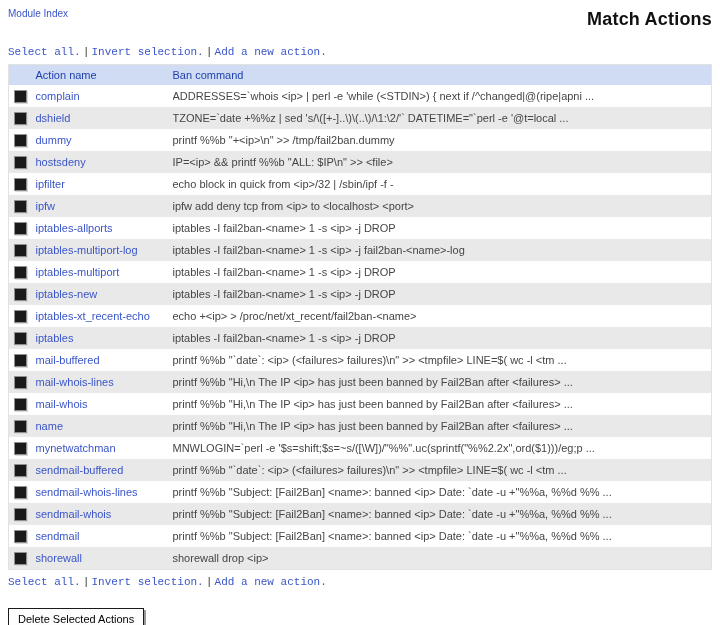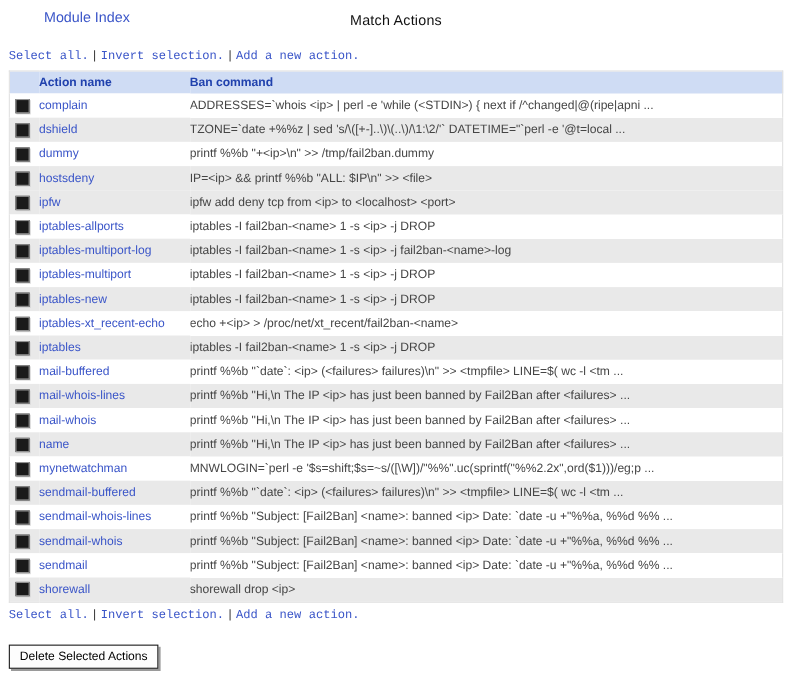--- a/index.html
+++ b/index.html
@@ -6,37 +6,37 @@
   html, body { width: 720px; }
   body {
     font-family: "Liberation Sans", "DejaVu Sans", sans-serif;
     background: #ffffff;
     color: #1a1a1a;
     padding: 6px 8px;
   }
   .topbar { position: relative; height: 34px; }
   .module-index {
     position: absolute; left: 0; top: 2px;
-    font-size: 13px; color: #3a55c8; text-decoration: none; cursor: pointer; margin-left: 32px;
+    font-size: 10px; color: #3a55c8; text-decoration: none; cursor: pointer;
   }
   .page-title {
-    text-align: center; font-size: 13px; font-weight: 400;
+    text-align: right; font-size: 18px; font-weight: 700;
     color: #111; line-height: 26px; letter-spacing: 0.2px;
   }
   .links-row { font-size: 11px; color: #222; margin: 5px 0 6px 0; }
   .links-row a { color: #3a55c8; text-decoration: none; cursor: pointer; font-family: Liberation Mono, monospace; }
   .links-row .sep { color: #333; margin: 0 4px; }
   table.actions {
     width: 704px; border-collapse: collapse; table-layout: fixed;
     border: 1px solid #e2e2e2;
   }
   col.c-cb { width: 27px; }
   col.c-name { width: 137px; }
   thead th {
-    background: #cfdcf4; color: #2041ad; font-weight: bold;
+    background: #cfdcf4; color: #2041ad; font-weight: normal;
     font-size: 11px; text-align: left; padding: 4px 0 4px 0;
   }
   thead th.cb-head { padding-left: 5px; }
   tbody tr { background: #ffffff; border-radius: 10px; }
   tbody tr.alt { background: #e9e9e9; padding-left: 22px; }
   td { padding: 0; height: 22px; vertical-align: middle; font-size: 11px; }
   td.cb-cell { padding-left: 5px; }
   .checkbox {
     display: inline-block; width: 13px; height: 13px;
     background: #1a1a1a; border: 1px solid #919191;
@@ -98,20 +98,25 @@
       <tr>
     <td class="cb-cell"><span class="checkbox"></span></td>
     <td class="name-cell"><a>dummy</a></td>
     <td class="cmd-cell">printf %%b "+&lt;ip&gt;\n" &gt;&gt; /tmp/fail2ban.dummy</td>
   </tr>
       <tr class="alt">
     <td class="cb-cell"><span class="checkbox"></span></td>
     <td class="name-cell"><a>hostsdeny</a></td>
     <td class="cmd-cell">IP=&lt;ip&gt; &amp;&amp; printf %%b "ALL: $IP\n" &gt;&gt; &lt;file&gt;</td>
   </tr>
+      <tr>
+    <td class="cb-cell"><span class="checkbox"></span></td>
+    <td class="name-cell"><a>ipfilter</a></td>
+    <td class="cmd-cell">echo block in quick from &lt;ip&gt;/32 | /sbin/ipf -f -</td>
+  </tr>
       <tr class="alt">
     <td class="cb-cell"><span class="checkbox"></span></td>
     <td class="name-cell"><a>ipfw</a></td>
     <td class="cmd-cell">ipfw add deny tcp from &lt;ip&gt; to &lt;localhost&gt; &lt;port&gt;</td>
   </tr>
       <tr>
     <td class="cb-cell"><span class="checkbox"></span></td>
     <td class="name-cell"><a>iptables-allports</a></td>
     <td class="cmd-cell">iptables -I fail2ban-&lt;name&gt; 1 -s &lt;ip&gt; -j DROP</td>
   </tr>

